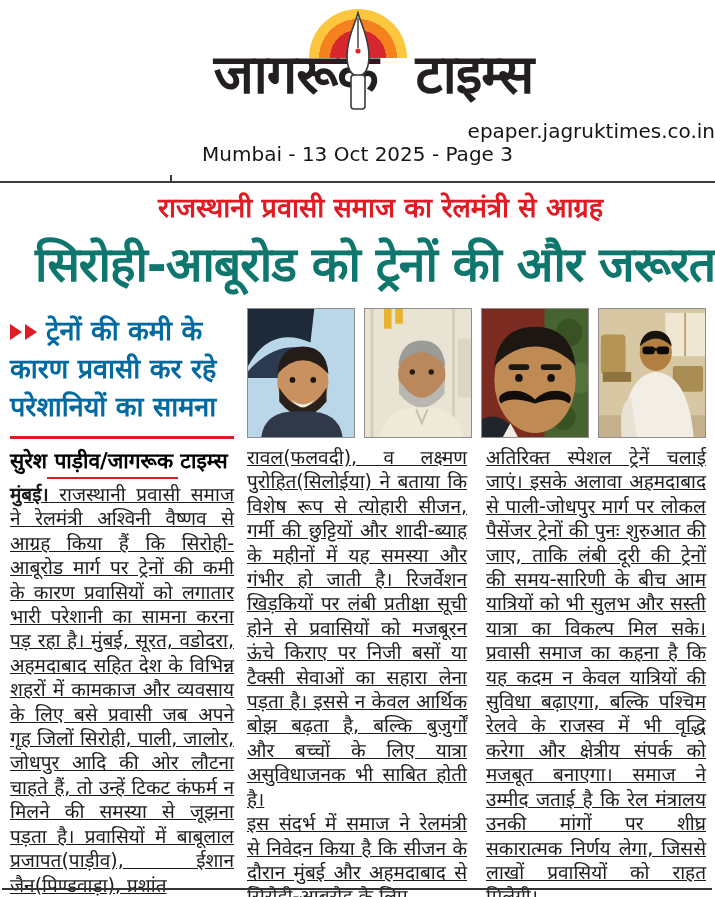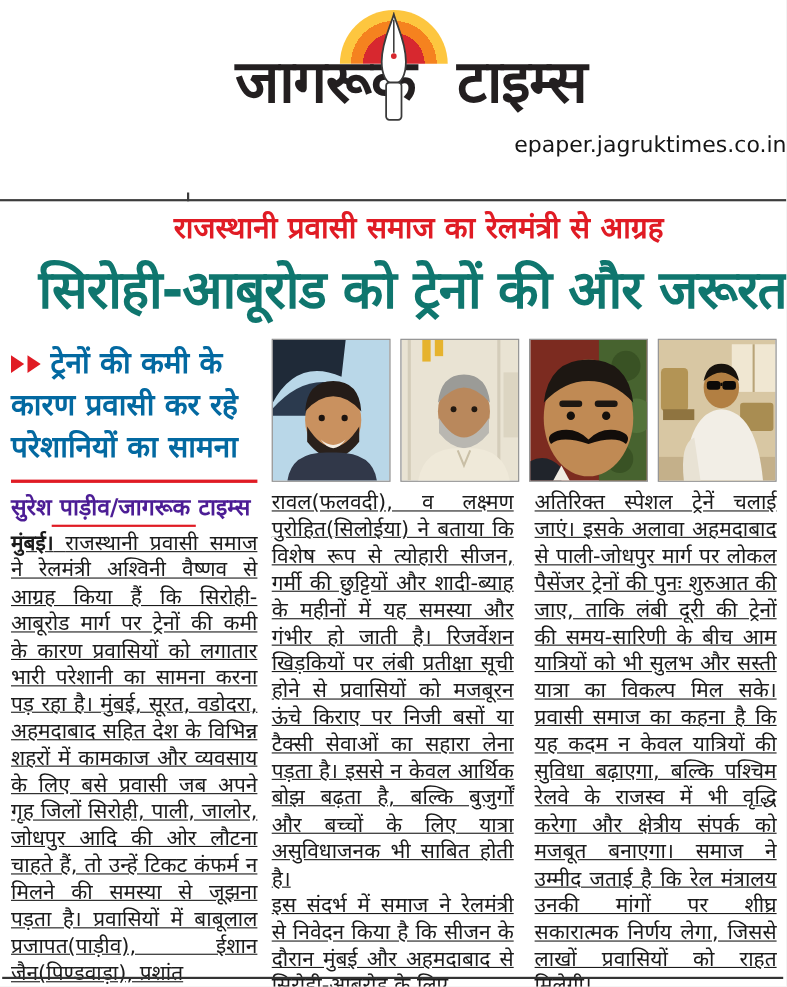--- a/index.html
+++ b/index.html
@@ -38,37 +38,38 @@
   .photo{flex:1;border:1px solid #8f8f8f;background:#ddd;overflow:hidden;}
   .photo svg{display:block;width:100%;height:100%;}
   .textcols{display:flex;gap:19px;margin-top:7px;}
   .col2,.col3{flex:1;min-width:0;}
   .body-text{font-size:19px;line-height:24.4px;text-align:justify;color:#1b1b1b;margin:0;}
   .body-text p{margin:0;text-decoration:underline;}
   .subhead{font-size:27px;font-weight:700;line-height:38px;color:#0369a1;margin:4px 0 0;}
   .arrows{display:inline-flex;gap:3px;margin-right:9px;vertical-align:baseline;}
   .tri{width:0;height:0;border-left:12px solid #e01b24;border-top:8px solid transparent;border-bottom:8px solid transparent;}
   .subhead-rule{border:none;border-top:3px solid #e01b24;margin:10px 0 7px;}
-  .byline{position:relative;display:inline-block;font-size:21px;font-weight:700;color:#4c1d95;margin:2px 0 7px;line-height:27px;}
+  .byline{position:relative;display:inline-block;font-size:21px;font-weight:700;color:#000000;margin:2px 0 7px;line-height:27px;}
   .byline::after{content:"";position:absolute;left:17%;width:60%;bottom:-4px;height:2.5px;background:#e01b24;}
 </style>
 </head>
 <body>
 
 <div class="page">
 
   <div class="sun"></div>
   <svg class="nib" width="32" height="100" viewBox="0 0 32 100">
     <path d="M16 2 C19 13 27 27 27 45 C27 57 23 65 16 65 C9 65 5 57 5 45 C5 27 13 13 16 2 Z" fill="#ffffff" stroke="#3a3a3a" stroke-width="1.6"></path>
     <line x1="16" y1="7" x2="16" y2="37" stroke="#3a3a3a" stroke-width="1.4"></line>
     <circle cx="16" cy="40" r="2.6" fill="#d7282f"></circle>
     <rect x="9" y="64" width="14" height="34" rx="3" fill="#ffffff" stroke="#3a3a3a" stroke-width="1.6"></rect>
   </svg>
   <div class="masthead-title">जागरूक टाइम्स</div>
   <div class="tagline1">epaper.jagruktimes.co.in</div>
+  <div class="tagline2">Mumbai - 13 Oct 2025 - Page 3</div>
 
   <div class="top-rule">
       <span class="tick"></span>
     </div>
 
   <div class="kicker">राजस्थानी प्रवासी समाज का रेलमंत्री से आग्रह</div>
   <div class="headline">सिरोही-आबूरोड को ट्रेनों की और जरूरत</div>
 
   <div class="content">
 

